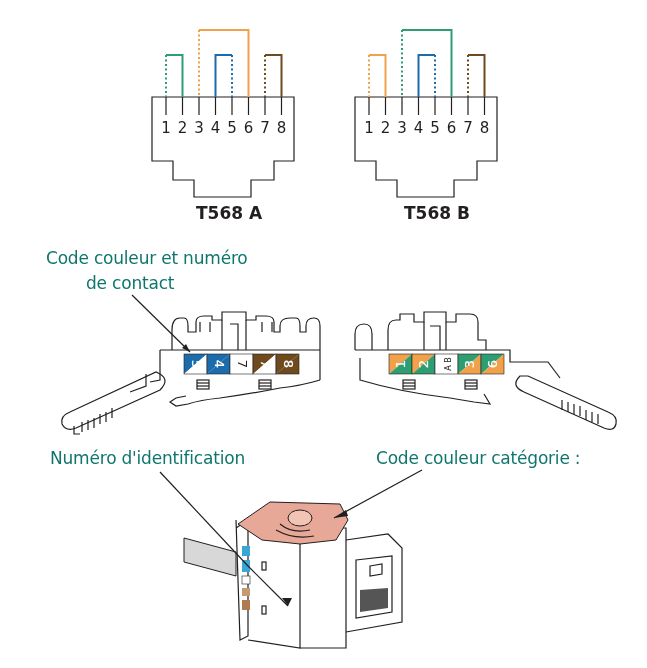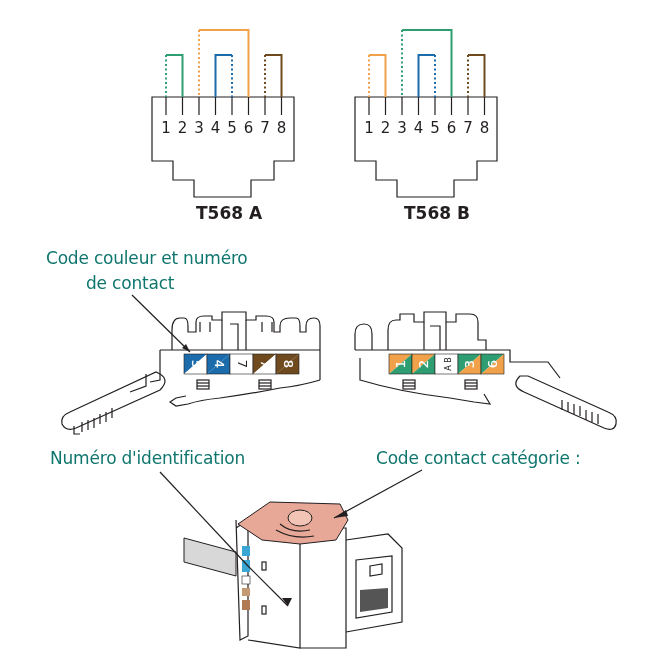--- a/index.html
+++ b/index.html
@@ -70,21 +70,21 @@
       <line x1="468" x2="468" y1="55" y2="97" stroke="#6e4a1e" stroke-width="2" stroke-dasharray="2,2.5"></line>
     </g>
 </svg>
 
 <div class="std-title" style="left:196px; top:203px;">T568 A</div>
 <div class="std-title" style="left:398px; top:203px;margin-left:6px;">T568 B</div>
 
 <div class="lbl" style="left:46px; top:248px;">Code couleur et numéro</div>
 <div class="lbl" style="left:46px; top:273px;margin-left:40px;">de contact</div>
 <div class="lbl" style="left:34px; top:448px;margin-left:16px;">Numéro d'identification</div>
-<div class="lbl" style="left:376px; top:448px;">Code contact catégorie :</div>
+<div class="lbl" style="left:376px; top:448px;">Code couleur catégorie :</div>
 
 <svg id="connectors" width="647" height="668" viewBox="0 0 647 668" style="top:0;">
 
   <g>
     <path class="stroke" d="M172,350 L172,330 Q172,318 180,318 L184,318 Q188,318 188,326 L188,332 L196,332 L196,322 Q196,316 204,316 L212,316 L212,320 L222,320 L222,312 L246,312 L246,320 L256,320 L256,316 L266,316 Q274,316 274,322 L274,332 L280,332 L280,326 Q280,318 290,318 L296,318 Q300,318 300,326 L300,332 L306,332 L306,326 Q306,318 314,318 Q320,318 320,326 L320,380"></path>
     <path class="stroke" d="M160,350 L320,350"></path>
     <path class="stroke" d="M160,350 L160,380 L150,382"></path>
     <path class="stroke" d="M320,380 Q300,386 280,388 Q250,394 220,398 Q200,400 188,404 L176,406 L170,402 L176,398 L186,396"></path>
     <path class="stroke" d="M146,374 L146,386 L130,392"></path>
     <path class="stroke" d="M222,320 L222,350 M246,320 L246,350 M230,324 L238,324 L238,350"></path>

